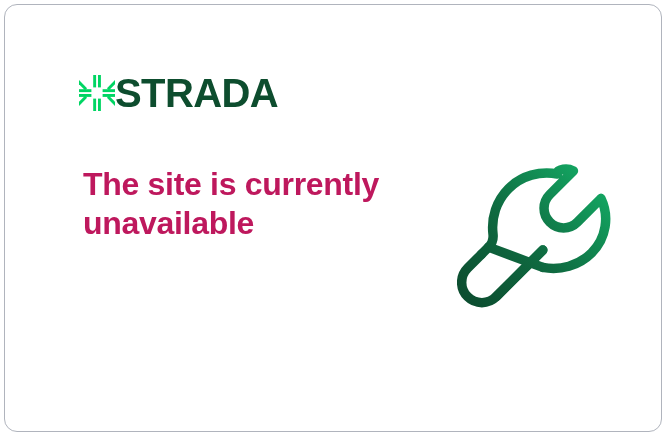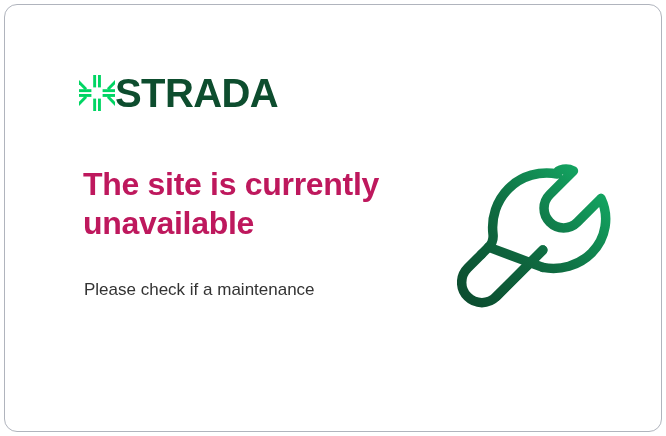--- a/index.html
+++ b/index.html
@@ -122,21 +122,20 @@
             <rect x="1.2" y="20.0" width="2.9" height="12.4" transform="rotate(45 2.65 26.2)"></rect>
           </g>
         </svg>
       </span>
       <span class="brand-word">STRADA</span>
     </div>
 
     <h1 class="headline">The site is currently unavailable</h1>
 
     <p class="body-copy">
-      <span class="line">Please check if a maintenance</span>
     </p>
 
     <div class="wrench">
       <svg viewBox="0 0 166 168" xmlns="http://www.w3.org/2000/svg" aria-hidden="true">
         <defs>
           <linearGradient id="wrenchGrad" x1="18" y1="152" x2="150" y2="24" gradientUnits="userSpaceOnUse">
             <stop offset="0" stop-color="#0c4e30"></stop>
             <stop offset="0.45" stop-color="#0f6b41"></stop>
             <stop offset="1" stop-color="#14ad66"></stop>
           </linearGradient>

